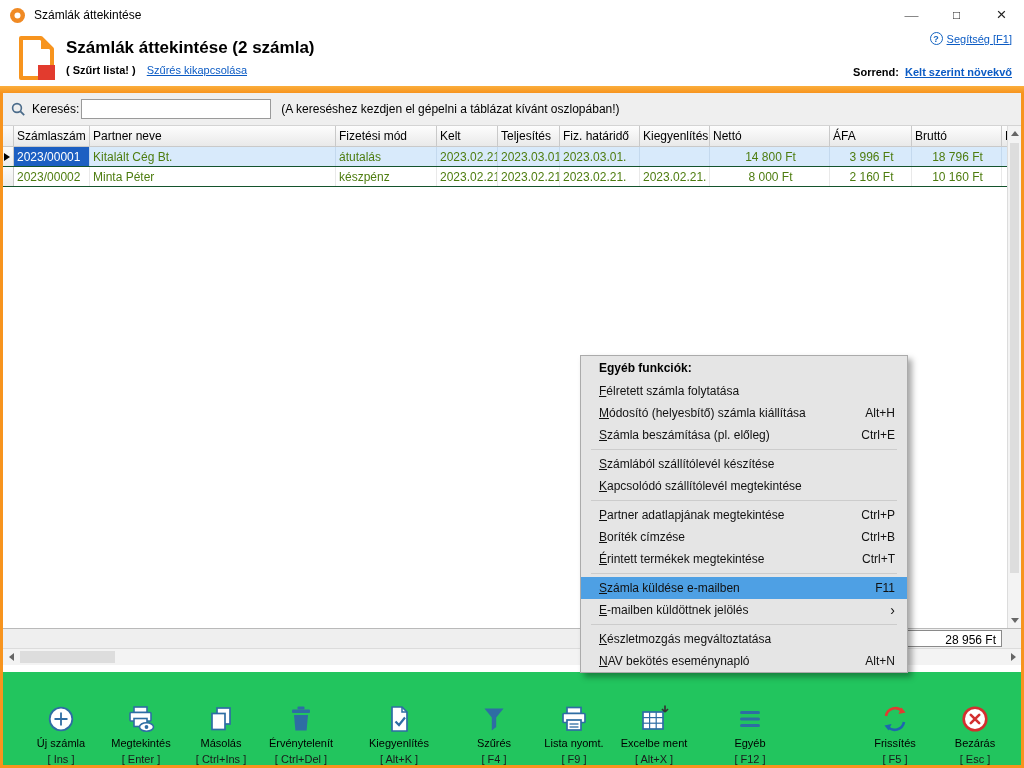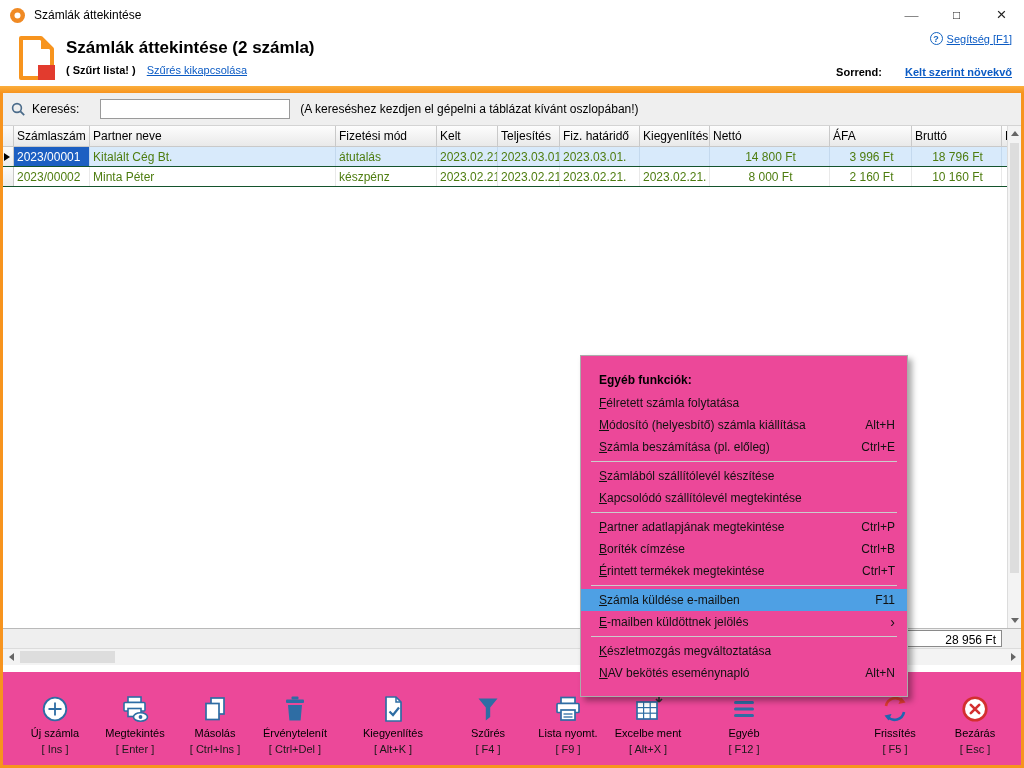--- a/index.html
+++ b/index.html
@@ -21,32 +21,32 @@
   .app-header { position:absolute; top:30px; left:0; right:0; height:56px; background:#fff; }
   .doc-icon { position:absolute; left:16px; top:4px; }
   .page-title { position:absolute; left:66px; top:8px; font-size:17px; font-weight:bold; color:#000; }
   .sub-line { position:absolute; left:66px; top:34px; font-size:11px; }
   .filtered-label { font-weight:bold; color:#000; margin-right:8px; }
   a.link, .link { color:#0B5BC4; text-decoration:underline; cursor:pointer; }
   .help-line { position:absolute; right:12px; top:2px; font-size:11px; display:flex; align-items:center; gap:4px; }
   .q-icon { width:13px; height:13px; border:1.5px solid #1464C0; border-radius:50%; color:#1464C0; font-size:9px; font-weight:bold; display:inline-flex; align-items:center; justify-content:center; }
   .q-icon::before { content:"?"; }
   .sort-line { position:absolute; right:12px; top:36px; font-size:11px; font-weight:bold; }
-  .sort-line .sort-label { color:#000; margin-right:20px; }
+  .sort-line .sort-label { color:#000; margin-right:3px; }
 
   
   .orange-bar { position:absolute; top:86px; left:0; right:0; height:7px; background:linear-gradient(#FBAE3C,#F7941E); }
   .edge-left  { position:absolute; left:0; top:93px; bottom:0; width:3px; background:#F7941E; z-index:5; }
   .edge-right { position:absolute; right:0; top:93px; bottom:0; width:3px; background:#F7941E; z-index:5; }
   .edge-bottom{ position:absolute; left:0; right:0; bottom:0; height:3px; background:#F7941E; z-index:5; }
 
   
   .search-strip { position:absolute; top:93px; left:3px; right:3px; height:33px; background:#EFEFEF; border-bottom:1px solid #D4D4D4; display:flex; align-items:center; }
   .search-strip .mag { margin:0 6px 0 8px; display:flex; }
-  .search-label { font-size:12px; color:#000; margin-right:21px; }
+  .search-label { font-size:12px; color:#000; margin-right:2px; }
   .search-input { width:190px; height:20px; border:1px solid #9a9a9a; background:#fff; font-size:12px; padding:0 4px; font-family:"Liberation Sans", sans-serif; }
   .search-hint { font-size:12px; color:#000; margin-left:10px; }
 
   
   .table-wrap { position:absolute; top:126px; left:0; right:0; height:502px; background:#fff; }
   .t-header, .t-row { display:grid; grid-template-columns:14px 76px 246px 101px 61px 62px 80px 70px 120px 82px 90px 22px; }
   .t-header { height:21px; background:linear-gradient(#FDFDFD,#E9E9E9); border-bottom:1px solid #C9C9C9; }
   .t-header .hcell { font-size:12px; color:#000; padding:3px 0 0 3px; border-right:1px solid #C9C9C9; overflow:hidden; white-space:nowrap; }
   .t-row { height:20px; border-bottom:1px solid #14532d; background:#fff; }
   .t-row .cell { font-size:12px; color:#4d7c0f; padding:3px 3px 0 3px; border-right:1px solid #E9E9E9; overflow:hidden; white-space:nowrap; }
@@ -72,30 +72,30 @@
   .total-box { position:absolute; right:19px; top:1px; width:114px; height:17px; background:#fff; border:1px solid #8a8a8a; font-size:12px; text-align:right; padding:2px 5px 0 0; }
 
   
   .h-scroll { position:absolute; top:648px; left:3px; right:3px; height:17px; background:#F3F3F3; border-top:1px solid #DCDCDC; }
   .h-scroll .btn { position:absolute; top:0; width:16px; height:16px; display:flex; align-items:center; justify-content:center; }
   .h-scroll .btn.left { left:0; }
   .h-scroll .btn.right { right:0; }
   .h-scroll .thumb { position:absolute; left:17px; top:2px; height:12px; width:95px; background:#DDDDDD; }
 
   
-  .toolbar { position:absolute; top:672px; left:3px; right:3px; bottom:3px; background:#ec4899; display:flex; align-items:center; padding:10px 6px 0 12px; }
+  .toolbar { position:absolute; top:672px; left:3px; right:3px; bottom:3px; background:#22c55e; display:flex; align-items:flex-end; padding:10px 6px 0 18px; }
   .tb-btn { width:80px; display:flex; flex-direction:column; align-items:center; cursor:pointer; }
   .tb-btn .ic { height:34px; display:flex; align-items:center; justify-content:center; }
   .tb-btn .lbl { font-size:11px; color:#000; margin-top:1px; white-space:nowrap; }
   .tb-btn .sc  { font-size:11px; color:#1a1a1a; margin-top:4px; white-space:nowrap; }
   .sp18 { width:18px; } .sp15 { width:15px; } .sp16 { width:16px; }
   .tb-btn.push { margin-left:auto; }
 
   
-  .context-menu { position:absolute; left:580px; top:355px; width:328px; background:#ec4899; border:1px solid #ABABAB; box-shadow:4px 4px 6px rgba(0,0,0,0.35); z-index:10; padding:12px 0; }
+  .context-menu { position:absolute; left:580px; top:355px; width:328px; background:#e5e5e5; border:1px solid #ABABAB; box-shadow:4px 4px 6px rgba(0,0,0,0.35); z-index:10; padding:0 0; }
   .menu-header { height:24px; font-size:12px; font-weight:bold; color:#000; padding:5px 14px 0 18px; }
   .menu-item { height:22px; display:flex; align-items:center; justify-content:space-between; padding:0 12px 0 18px; font-size:12px; color:#111; cursor:pointer; }
   .menu-item .label { display:inline-block; }
   .menu-item .label::first-letter, .menu-header .label::first-letter { text-decoration:underline; }
   .menu-item .shortcut { margin-left:14px; }
   .menu-item.hl { background:#4EA0E4; }
   .menu-sep { height:4px; border-bottom:1px solid #CCCCCC; margin:0 10px 3px 10px; }
   .submenu-arrow { font-size:14px; line-height:1; }
 </style>
 </head>

